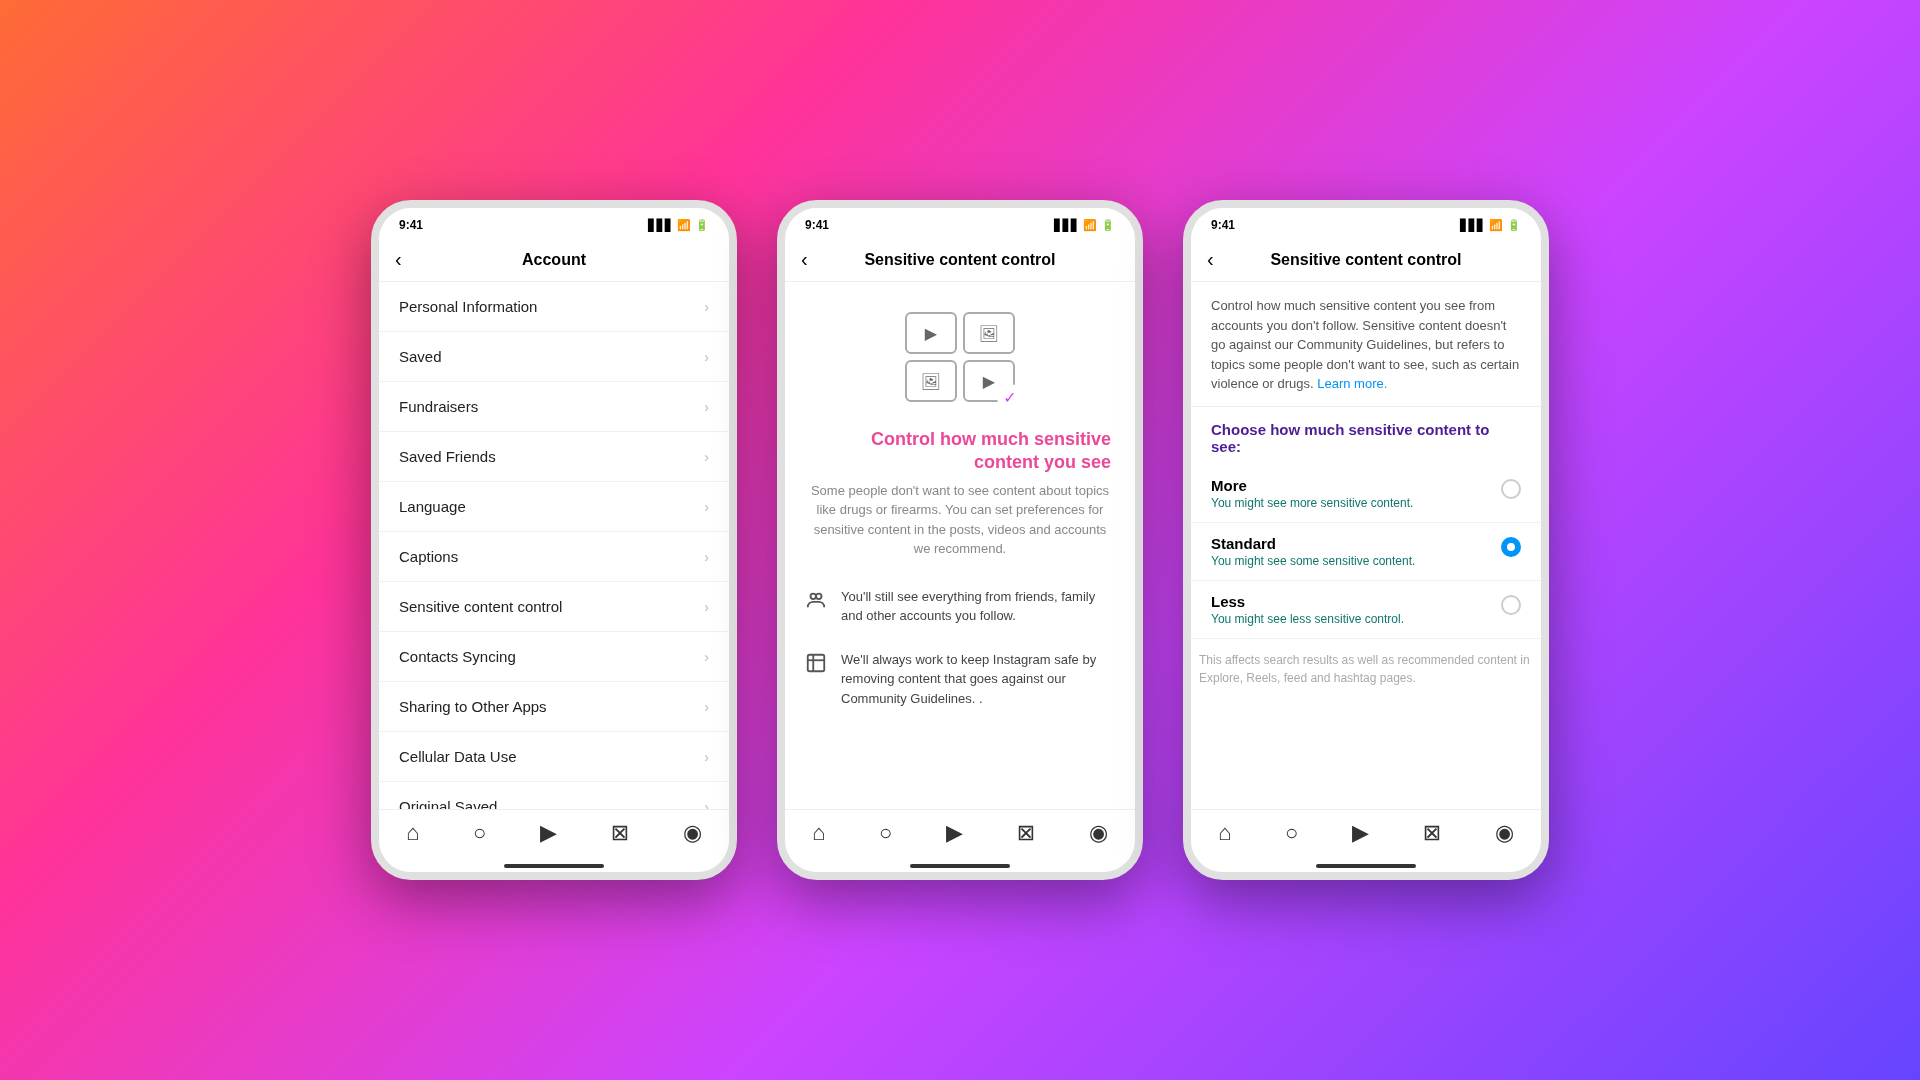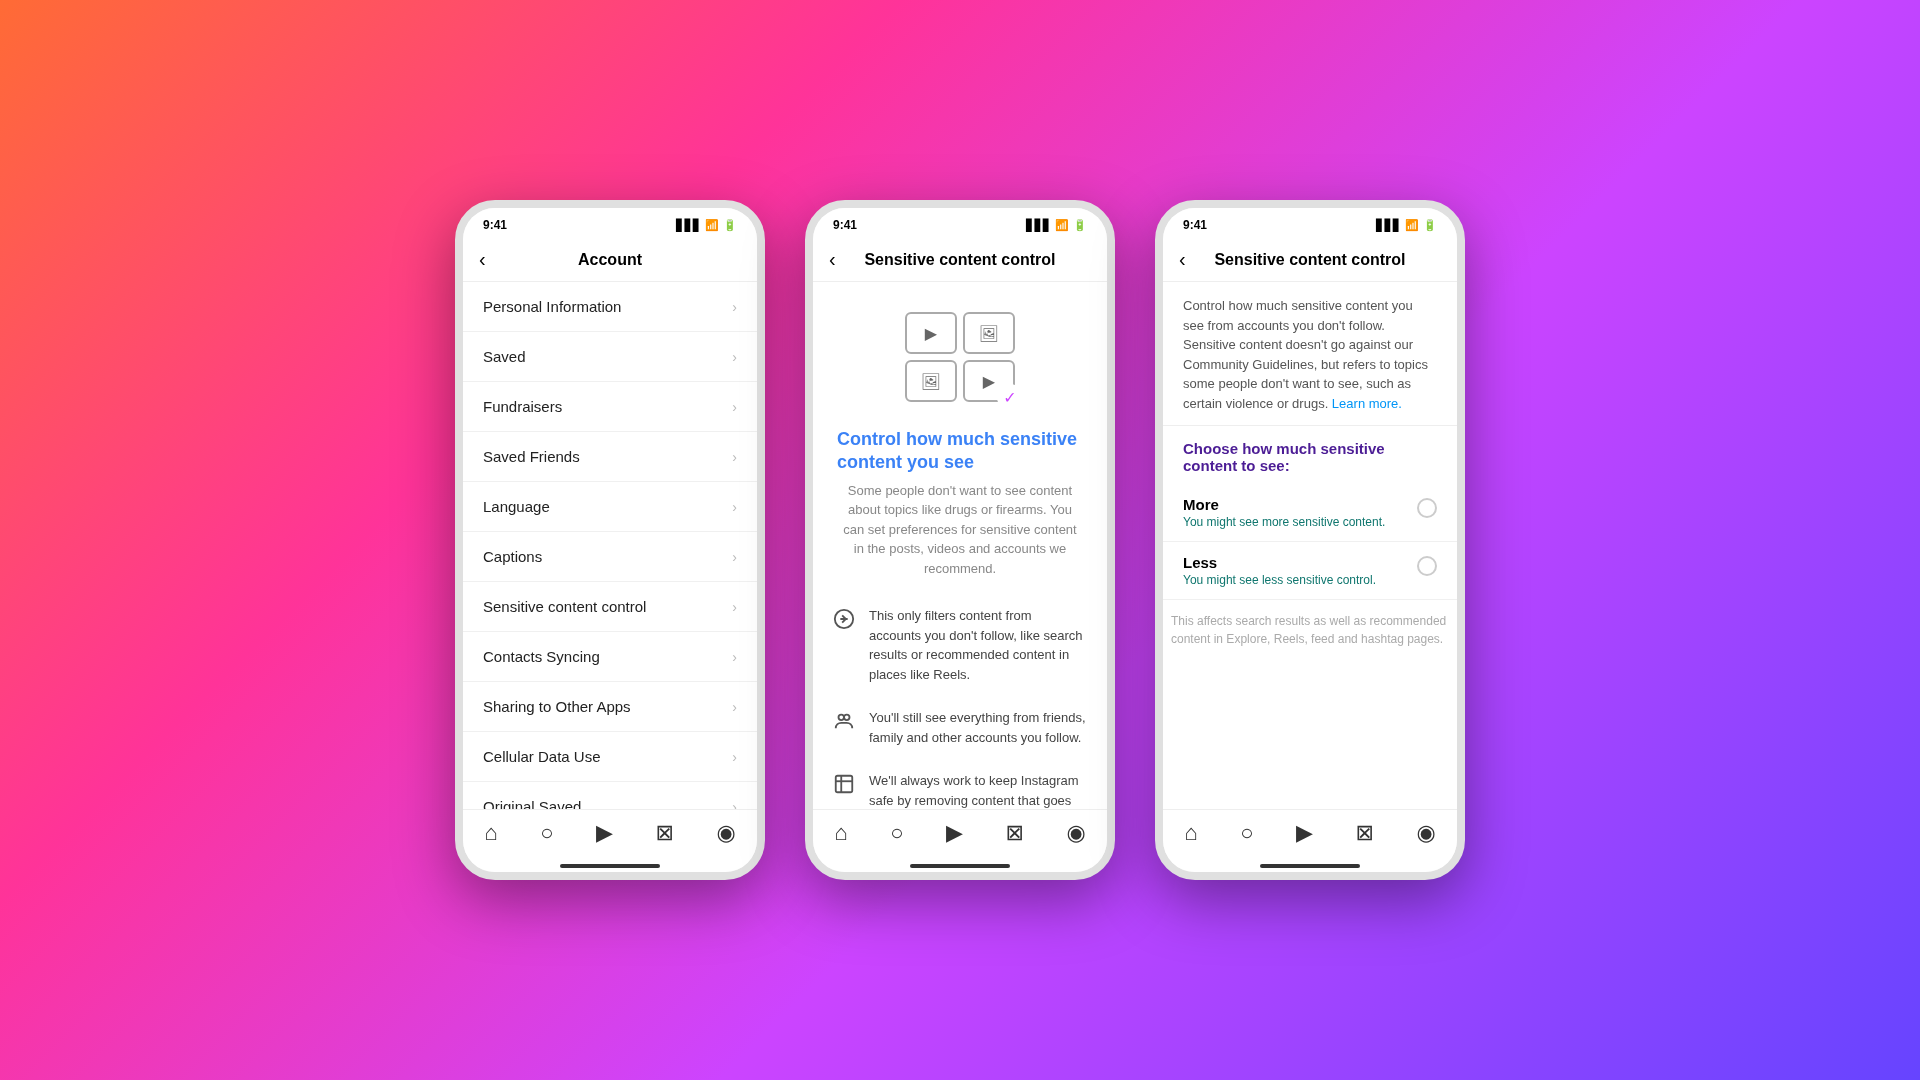--- a/index.html
+++ b/index.html
@@ -10,21 +10,21 @@
       background: linear-gradient(135deg, #ff6b35 0%, #ff3399 30%, #cc44ff 60%, #6644ff 100%);
       display: flex;
       align-items: center;
       justify-content: center;
       gap: 40px;
       font-family: -apple-system, BlinkMacSystemFont, 'Segoe UI', sans-serif;
     }
 
     
     .phone {
-      width: 310px;
+      width: 366px;
       height: 680px;
       background: #f5f5f5;
       border-radius: 40px;
       border: 8px solid #e0e0e0;
       overflow: hidden;
       display: flex;
       flex-direction: column;
       box-shadow: 0 20px 60px rgba(0,0,0,0.4);
       position: relative;
     }
@@ -158,24 +158,24 @@
       background: #fff;
       border-radius: 50%;
       display: flex;
       align-items: center;
       justify-content: center;
       font-size: 16px;
     }
     .shield-check { color: #cc44ff; }
 
     .sensitive-title {
-      text-align: left;
+      text-align: right;
       font-size: 18px;
       font-weight: 700;
-      color: #3b82f6;
+      color: #ec4899;
       padding: 16px 24px 6px;
       line-height: 1.3;
     }
     .sensitive-desc {
       text-align: center;
       font-size: 13px;
       color: #888;
       padding: 0 24px 16px;
       line-height: 1.5;
     }
@@ -359,29 +359,20 @@
           <span class="shield-check">✓</span>
         </div>
       </div>
     </div>
     <div class="sensitive-title">Control how much sensitive content you see</div>
     <div class="sensitive-desc">Some people don't want to see content about topics like drugs or firearms. You can set preferences for sensitive content in the posts, videos and accounts we recommend.</div>
 
     <div class="info-row">
       <span class="info-icon">
         <svg width="22" height="22" viewBox="0 0 24 24" fill="none" stroke="#555" stroke-width="2">
-          <circle cx="12" cy="12" r="10"></circle>
-            <path d="M8 12h8M10 8l4 4-4 4"></path>
-        </svg>
-      </span>
-      <span>This only filters content from accounts you don't follow, like search results or recommended content in places like Reels.</span>
-    </div>
-    <div class="info-row">
-      <span class="info-icon">
-        <svg width="22" height="22" viewBox="0 0 24 24" fill="none" stroke="#555" stroke-width="2">
           <circle cx="9" cy="8" r="3"></circle>
             <circle cx="15" cy="8" r="3"></circle>
             <path d="M3 20c0-4 3-6 6-6h6c3 0 6 2 6 6"></path>
         </svg>
       </span>
       <span>You'll still see everything from friends, family and other accounts you follow.</span>
     </div>
     <div class="info-row">
       <span class="info-icon">
         <svg width="22" height="22" viewBox="0 0 24 24" fill="none" stroke="#555" stroke-width="2">
@@ -427,20 +418,27 @@
     <div class="settings-section-title">Choose how much sensitive content to see:</div>
 
     <div class="radio-option">
       <div class="radio-text">
         <span class="radio-label">More</span>
         <span class="radio-sublabel">You might see more sensitive content.</span>
       </div>
       <div class="radio-circle"></div>
     </div>
 
+    <div class="radio-option">
+      <div class="radio-text">
+        <span class="radio-label">Standard</span>
+        <span class="radio-sublabel">You might see some sensitive content.</span>
+      </div>
+      <div class="radio-circle selected"></div>
+    </div>
 
     <div class="radio-option">
       <div class="radio-text">
         <span class="radio-label">Less</span>
         <span class="radio-sublabel">You might see less sensitive control.</span>
       </div>
       <div class="radio-circle"></div>
     </div>
 
     <div class="settings-footer-note">This affects search results as well as recommended content in Explore, Reels, feed and hashtag pages.</div>

